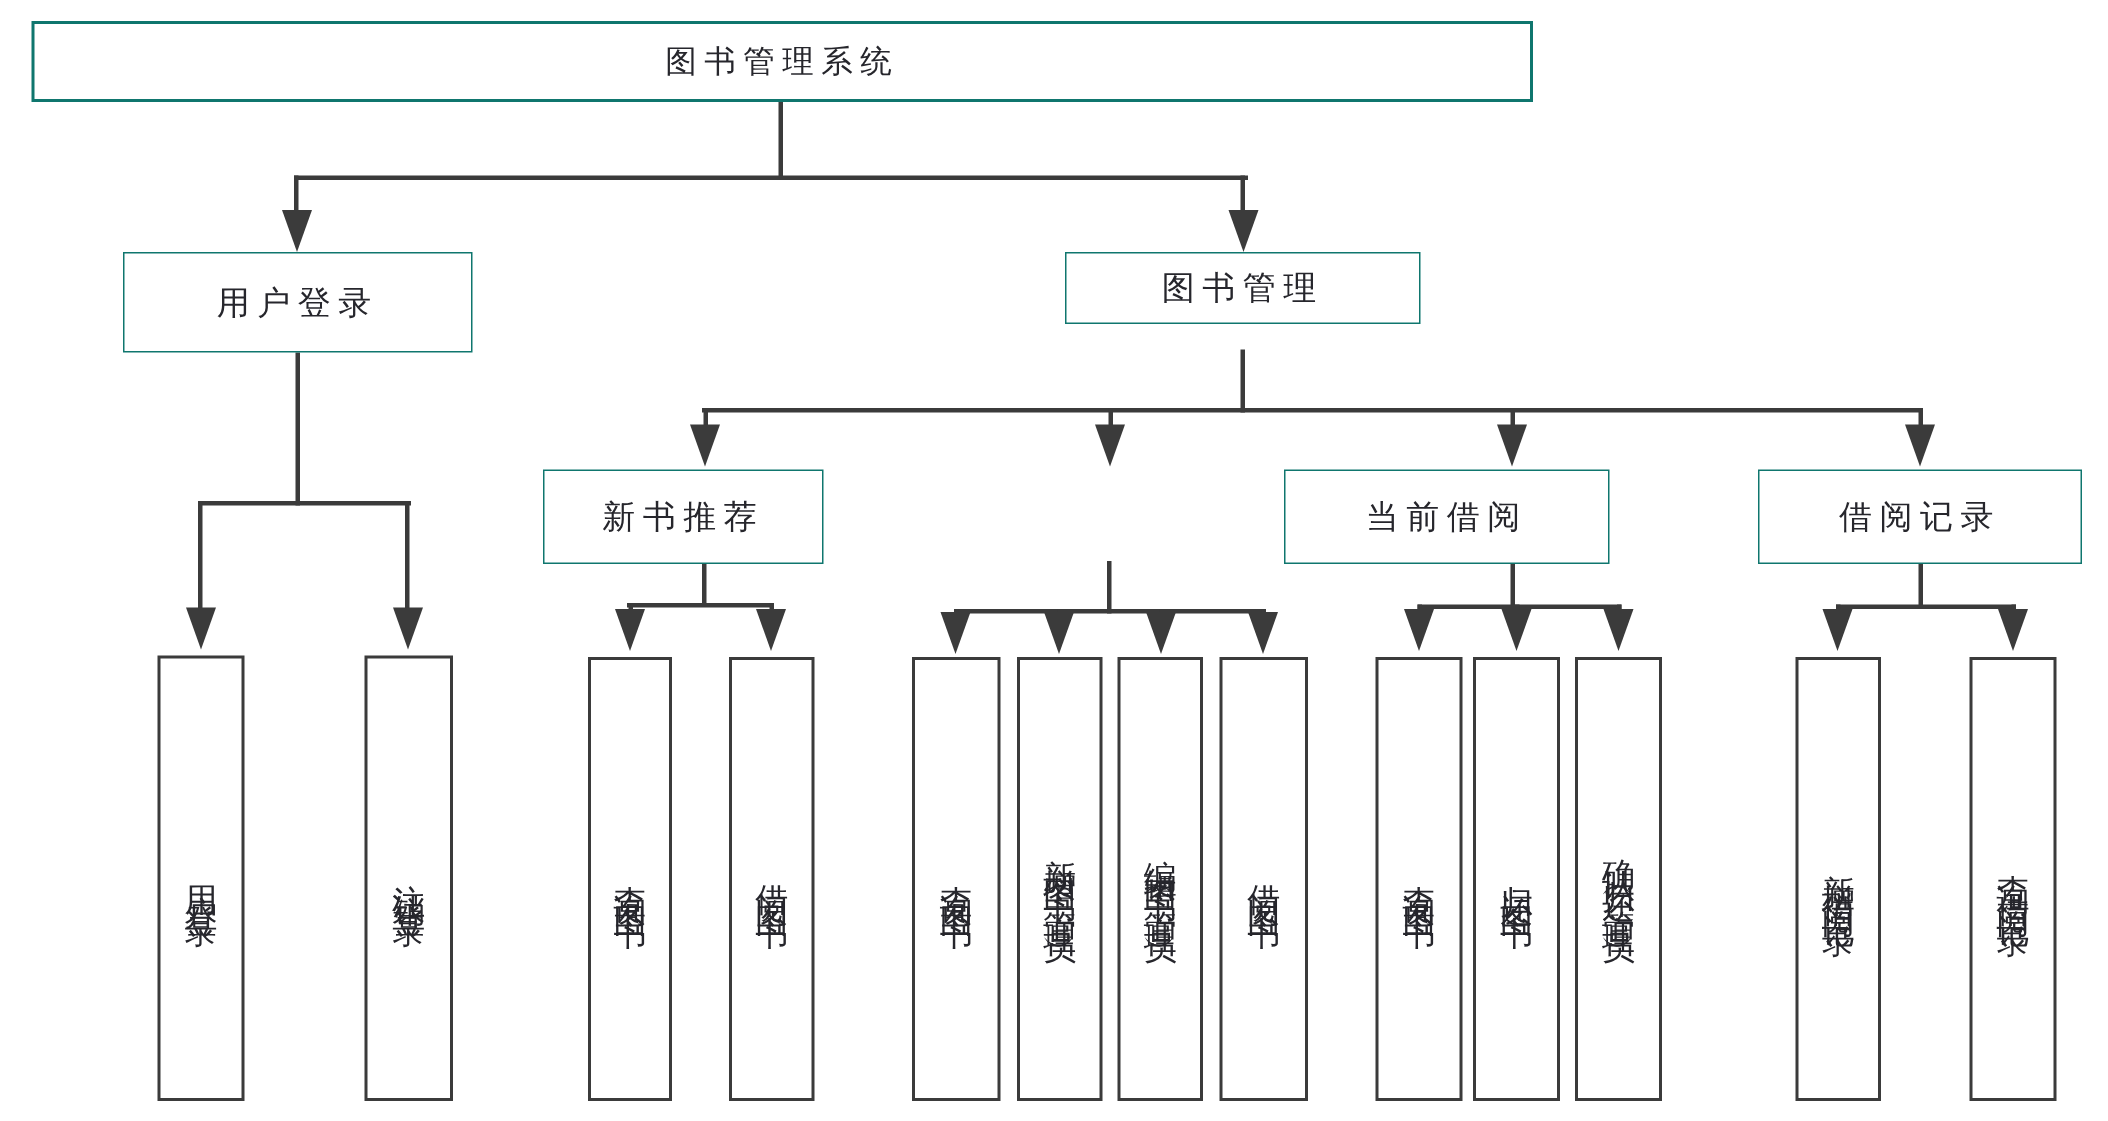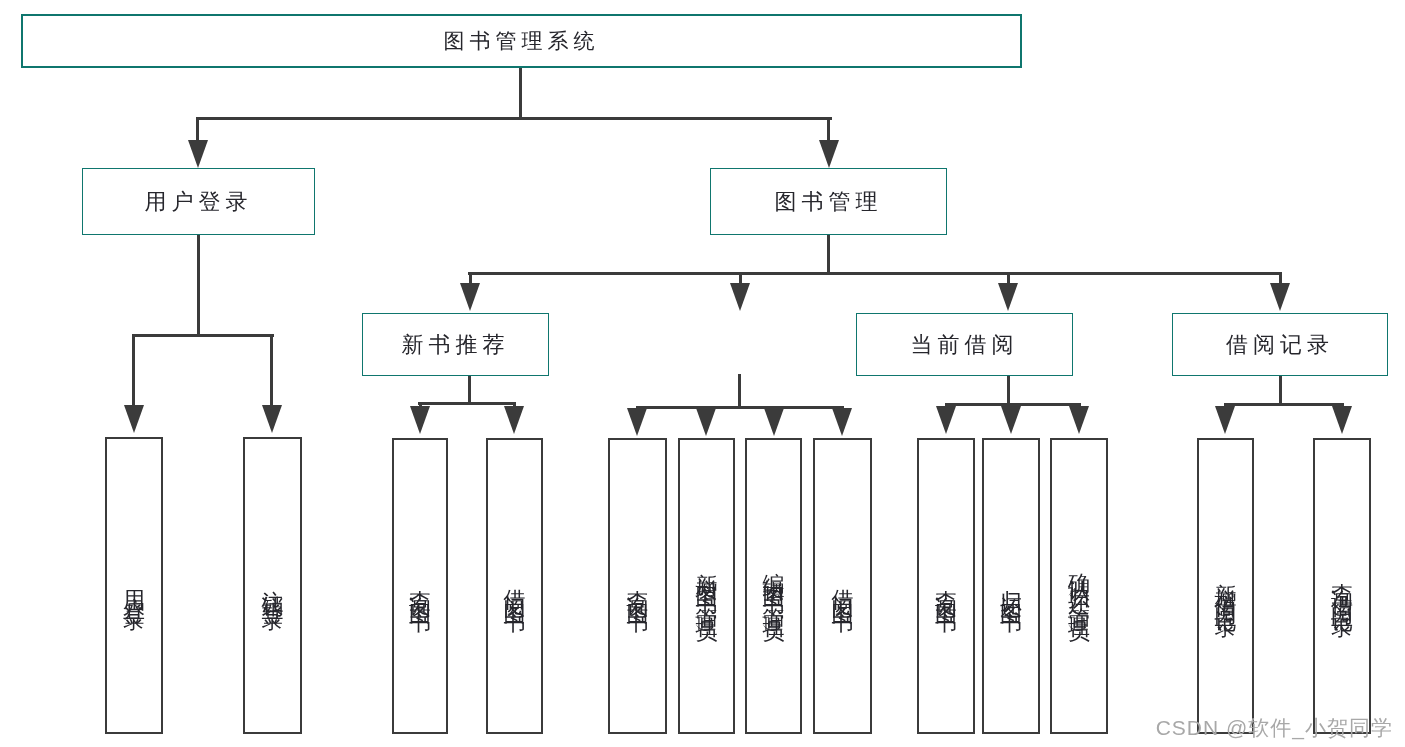--- a/index.html
+++ b/index.html
@@ -110,21 +110,21 @@
     <div class="ln" style="left:1224px;top:403px;width:3px;height:6px;"></div>
     <div class="ah" style="left:1215px;top:406px;"></div>
     <div class="ln" style="left:1341px;top:403px;width:3px;height:6px;"></div>
     <div class="ah" style="left:1332px;top:406px;"></div>
   </div>
 
   <div class="hbox root" style="left:21px;top:14px;width:1001px;height:54px;">图书管理系统</div>
 
   <div class="hbox" style="left:82px;top:168px;width:233px;height:67px;">用户登录</div>
 
-  <div class="hbox" style="left:710px;top:168px;width:237px;height:67px;">图书管理</div>
+  <div class="hbox" style="left:710px;top:168px;width:237px;height:48px;">图书管理</div>
 
   <div class="hbox" style="left:362px;top:313px;width:187px;height:63px;">新书推荐</div>
 
 
   <div class="hbox" style="left:856px;top:313px;width:217px;height:63px;">当前借阅</div>
 
   <div class="hbox" style="left:1172px;top:313px;width:216px;height:63px;">借阅记录</div>
 
   <div class="leaf" style="left:105px;top:437px;width:58px;height:297px;">
     <span>用户登录</span>
@@ -163,15 +163,14 @@
     <span>确认归还（管理员）</span>
   </div>
 
   <div class="leaf" style="left:1197px;top:438px;width:57px;height:296px;">
     <span>新增借阅记录</span>
   </div>
   <div class="leaf" style="left:1313px;top:438px;width:58px;height:296px;">
     <span>查询借阅记录</span>
   </div>
 
-  <div class="watermark">CSDN @软件_小贺同学</div>
 
 </div>
 
 </body></html>

